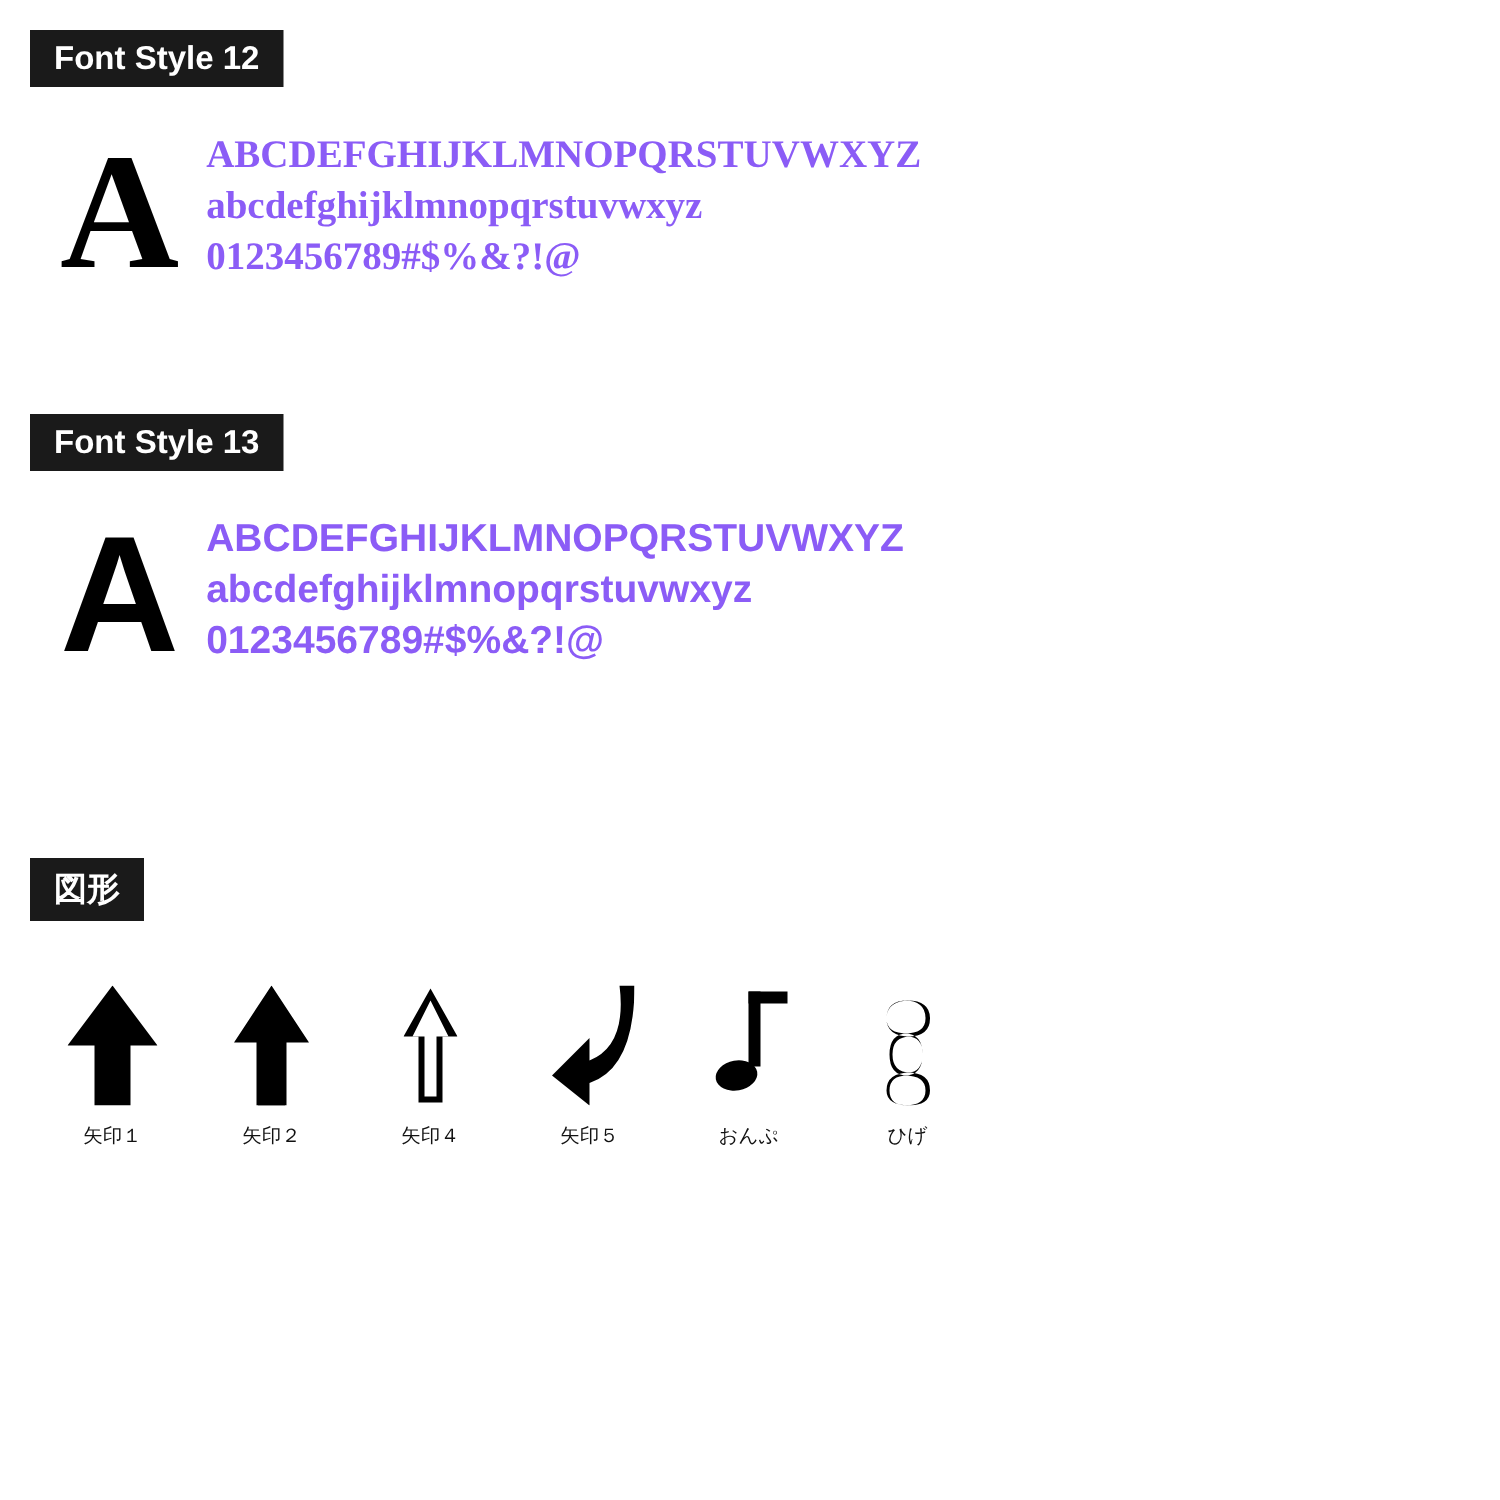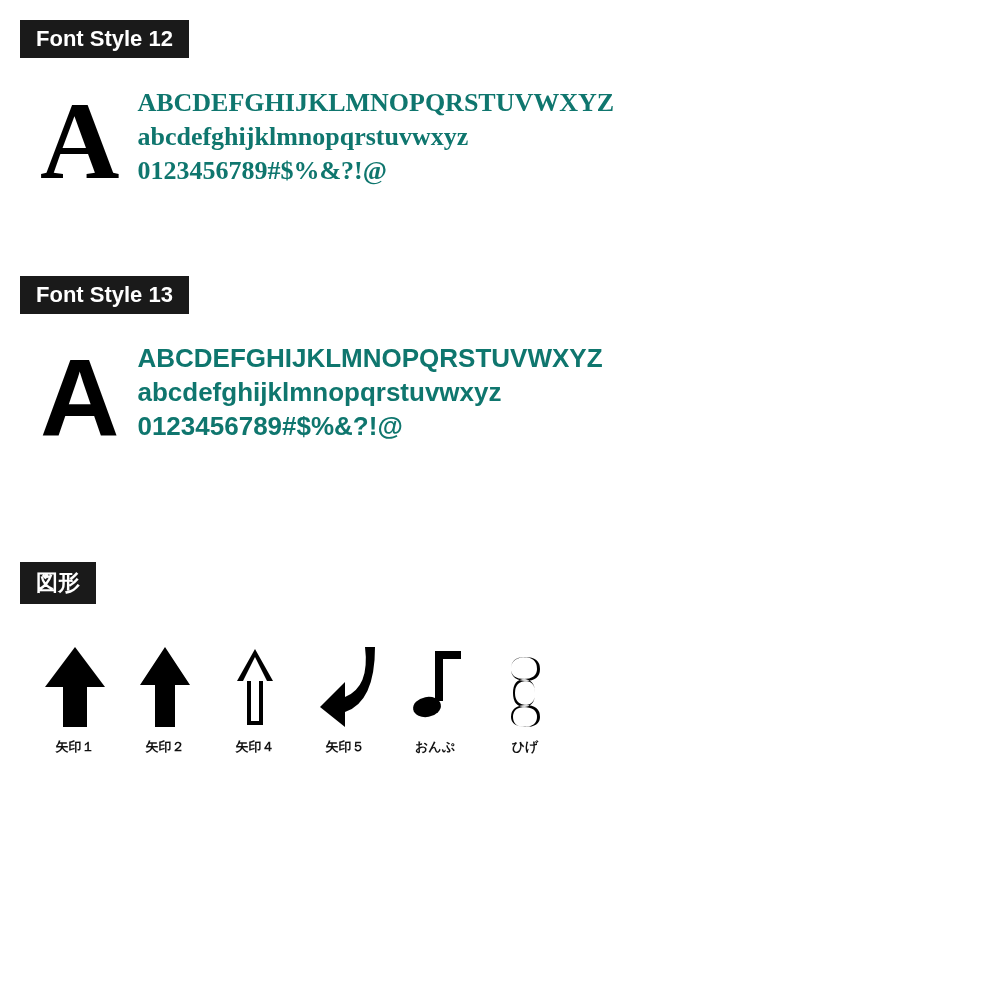--- a/index.html
+++ b/index.html
@@ -46,21 +46,21 @@
       margin-right: 18px;
       color: #000;
       display: flex;
       align-items: flex-end;
     }
 
     .font-chars {
       display: flex;
       flex-direction: column;
       justify-content: flex-end;
-      color: #0f766e;
+      color: #8b5cf6;
     }
 
     .font-chars .line {
       line-height: 1.3;
       white-space: nowrap;
     }
 
     .style12-chars .line {
       font-family: Georgia, 'Times New Roman', serif;
       font-size: 26px;
@@ -68,30 +68,30 @@
     }
 
     .style13-chars .line {
       font-family: Arial, Helvetica, sans-serif;
       font-size: 26px;
       font-weight: 700;
     }
 
     
     .shapes-section {
+      margin-top: 10px;
     }
 
     .shapes-grid {
       display: flex;
       flex-direction: row;
       align-items: flex-end;
       padding: 20px 10px 10px 10px;
-      gap: 0;
+      gap: 16px;
       justify-content: flex-start;
-      font-weight: bold;
     }
 
     .shape-item {
       display: flex;
       flex-direction: column;
       align-items: center;
       width: 90px;
     }
 
     .shape-icon {

